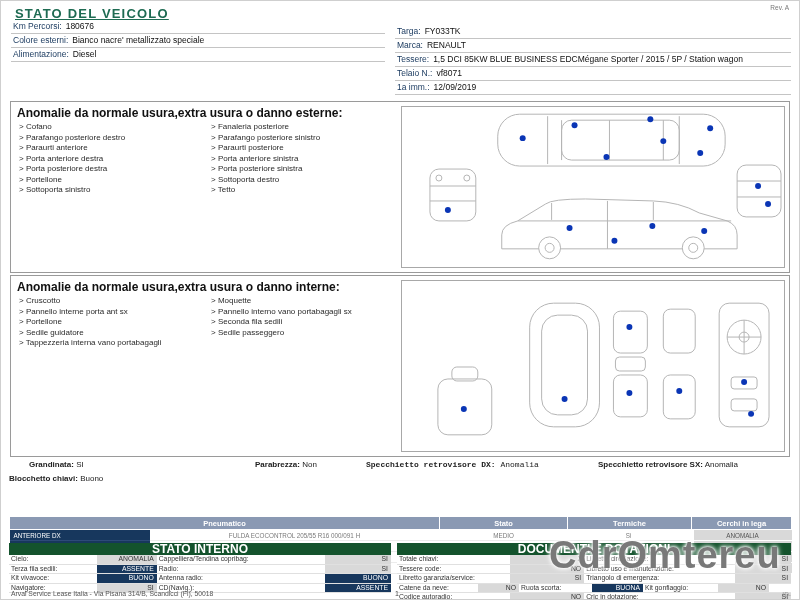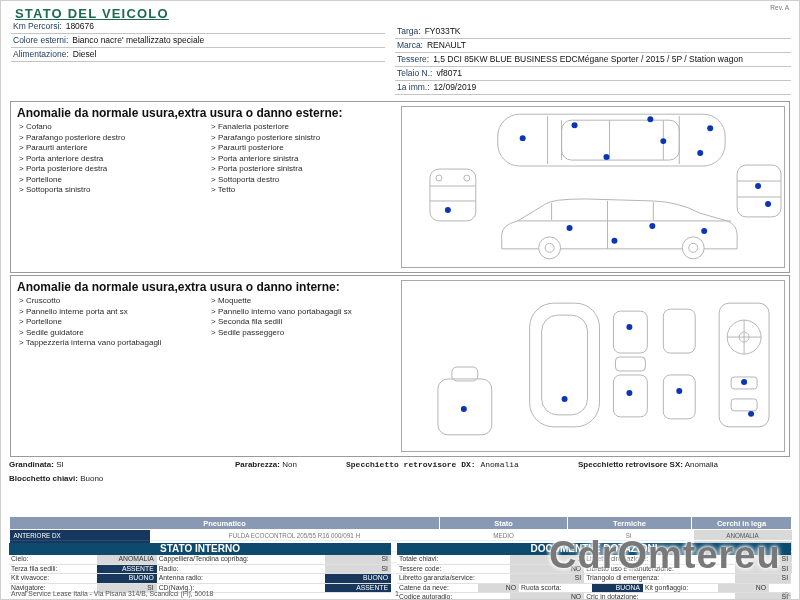--- a/index.html
+++ b/index.html
@@ -23,40 +23,40 @@
   ul.anom{position:absolute;margin:0;padding:0;list-style:none;font-size:8px;color:#2a2a2a;line-height:10.5px;}
   ul.anom li::before{content:"> ";}
   #ext .col1,#int .col1{left:8px;top:20px;width:188px;}
   #ext .col2,#int .col2{left:200px;top:20px;width:188px;}
   .diagram{position:absolute;right:4px;top:4px;border:1px solid #a8a8a8;background:#fff;}
   #ext .diagram{width:382px;height:160px;}
   #int .diagram{width:382px;height:170px;}
   .diagram svg{display:block;width:100%;height:100%;}
 
   .status-row{position:absolute;left:0;top:459px;width:798px;height:12px;font-size:8px;color:#222;}
-  .status-pair{position:absolute;white-space:nowrap;}
+  .status-pair{position:absolute;white-space:nowrap;margin-left:20px;}
   .status-pair .lbl{font-weight:600;}
   #st1{left:8px;} #st2{left:234px;} #st3{left:345px;font-family:Liberation Mono, monospace;} #st4{left:577px;}
   .keys{position:absolute;left:8px;top:473px;font-size:8px;color:#222;}
   .keys .lbl{font-weight:600;}
 
   table.tires{position:absolute;left:8px;top:487px;width:782px;border-collapse:collapse;
               table-layout:fixed;font-size:7px;margin-top:28px;}
   .tires th{background:#8a99b3;color:#fff;font-weight:bold;height:12px;font-size:7.5px;
             border:1px solid #fff;padding:0;}
   .tires td{height:10px;padding:0;border-bottom:1px solid #ececec;}
   .tires td.pos{background:#17375d;color:#fff;font-size:6.3px;padding-left:4px;border-bottom:1px solid #2d4a77;}
   .tires td.tire,.tires td.stato,.tires td.term{color:#7a7a7a;text-align:center;font-size:6.3px;}
   .tires td.cerchi{background:#d9d9d9;color:#555;text-align:center;font-size:6.3px;
                    border-bottom:1px solid #fff;border-left:4px solid #fff;}
 
   .mini{position:absolute;top:542px;background:#fff;}
   #stato-interno{left:8px;width:382px;}
   #documenti{left:396px;width:394px;}
-  .mini-header{background:#0c4a6e;color:#fff;text-align:center;font-weight:bold;font-size:10px;
+  .mini-header{background:#14532d;color:#fff;text-align:center;font-weight:bold;font-size:12px;
                height:12px;line-height:12px;}
   .mini-row{display:flex;height:8.5px;line-height:8.5px;font-size:6.8px;border-bottom:1px solid #e0e0e0;}
   .mini-row .lbl{color:#333;padding-left:2px;white-space:nowrap;overflow:hidden;}
   .mini-row .val{background:#d9d9d9;color:#333;text-align:right;padding-right:3px;
                  border-left:1px solid #fff;white-space:nowrap;overflow:hidden;}
   .mini-row .val.dark{background:#17375d;color:#fff;}
 
   .footer-company{position:absolute;left:10px;top:589px;font-size:6.8px;color:#555;}
   .footer-page{position:absolute;left:394px;top:589px;font-size:7px;color:#444;}
   .footer-id{position:absolute;right:8px;top:590px;font-size:6.5px;color:#999;}

